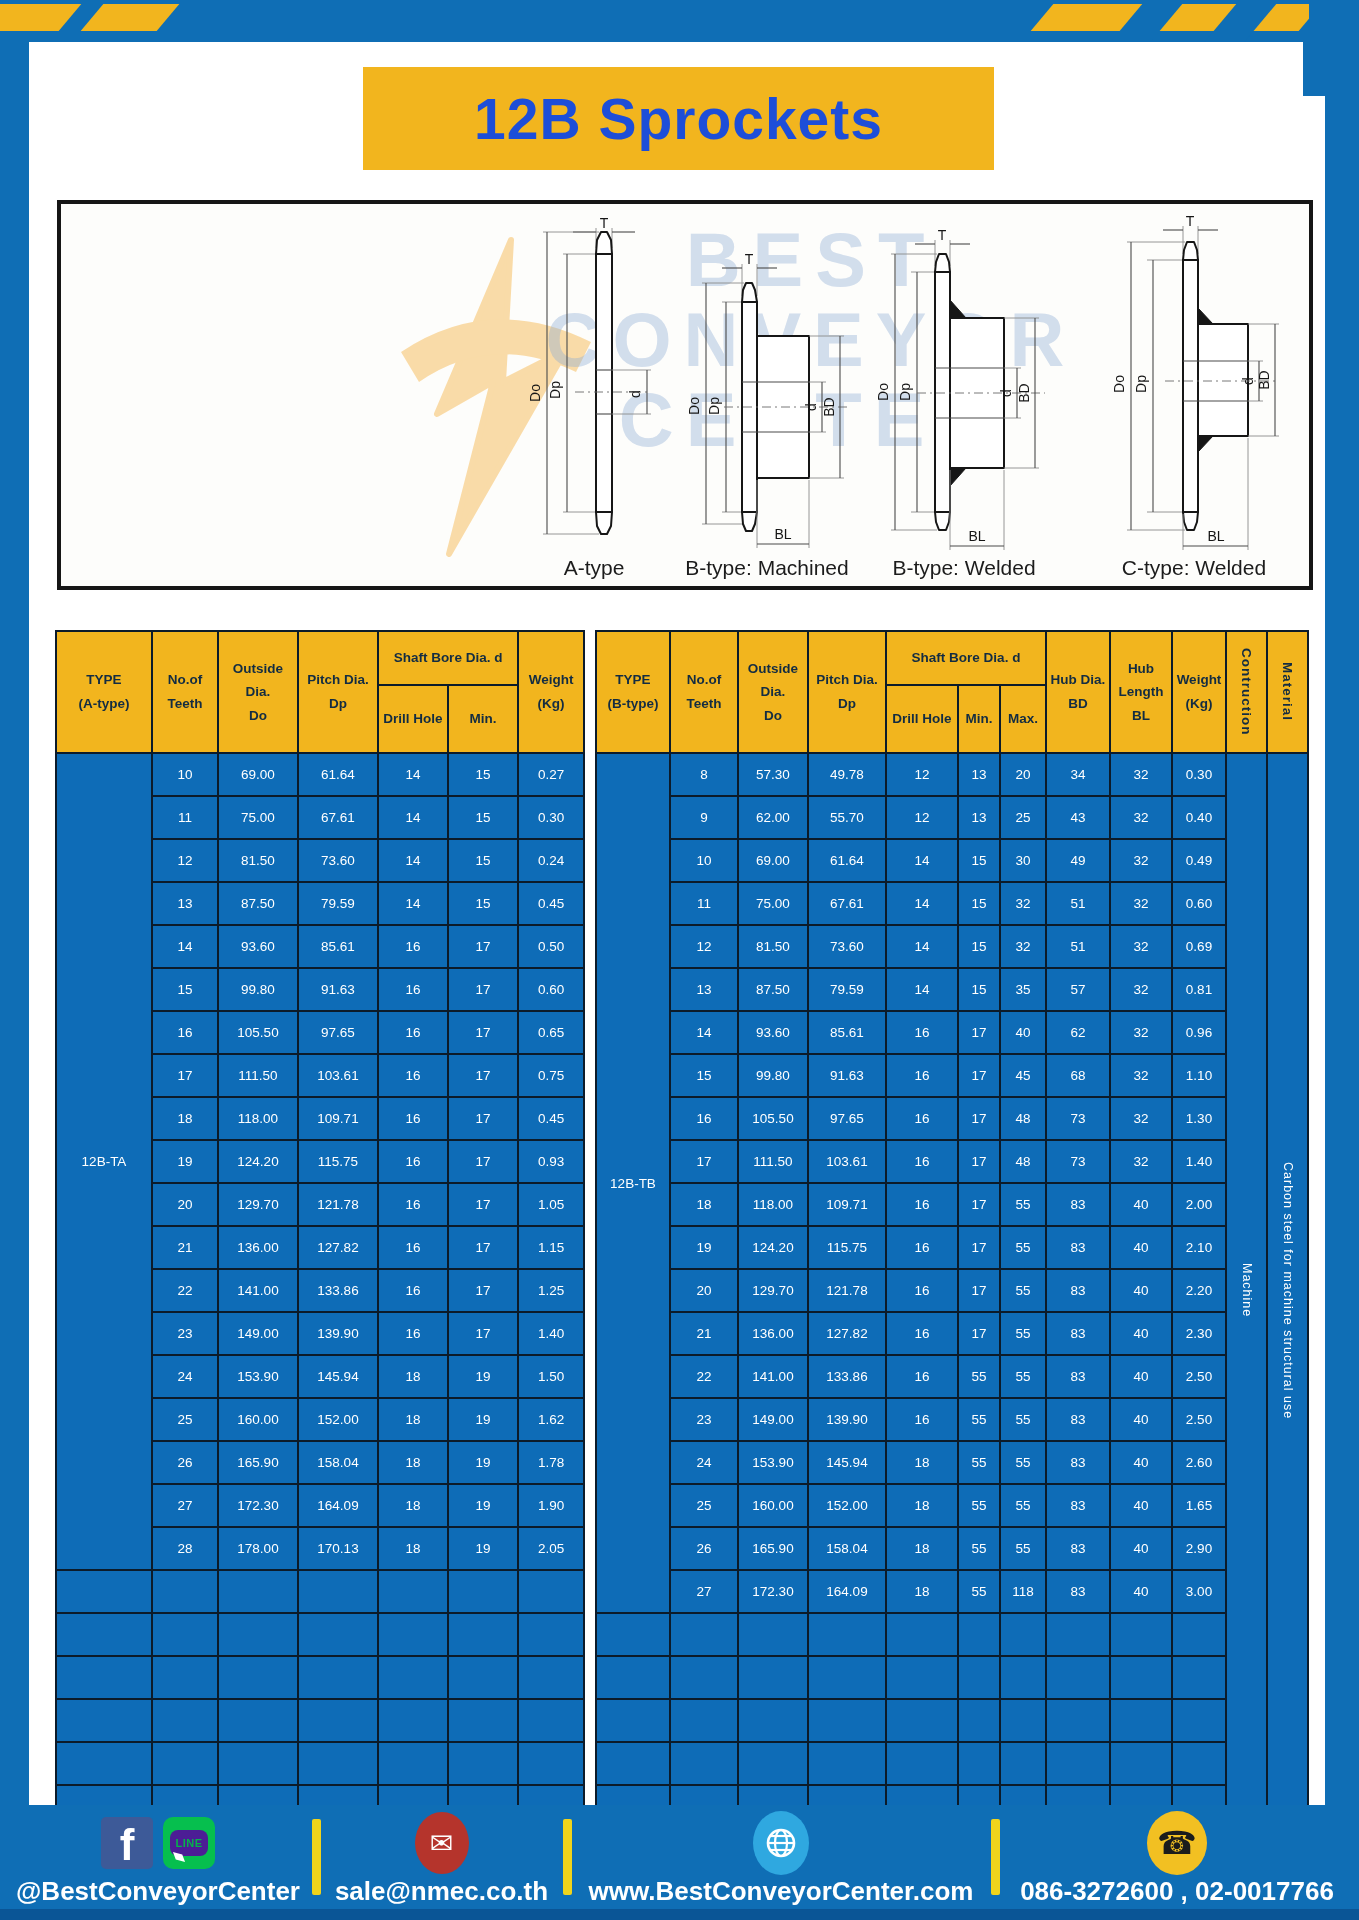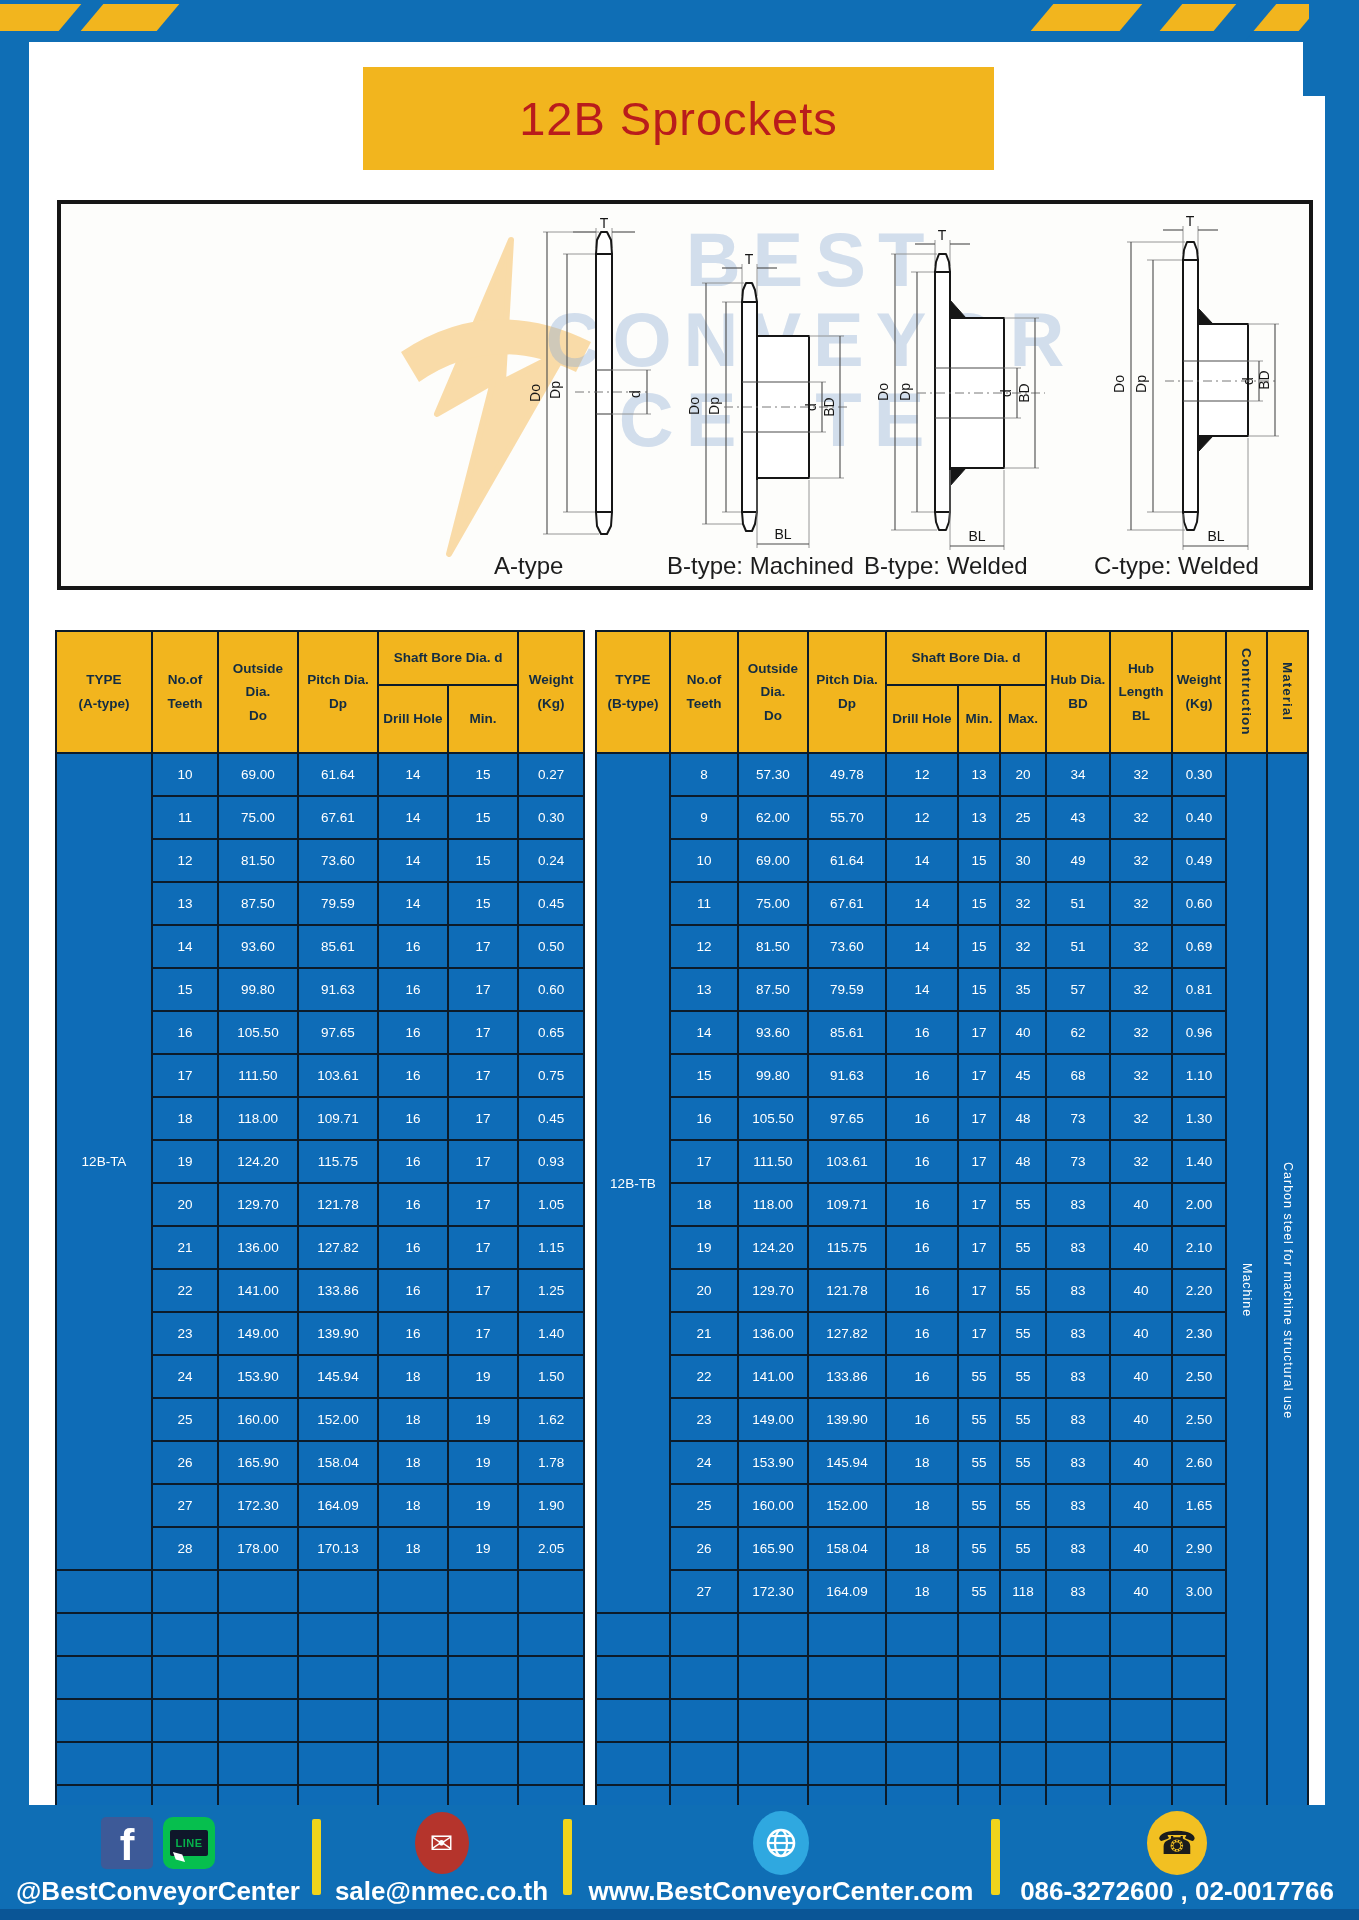--- a/index.html
+++ b/index.html
@@ -15,30 +15,30 @@
   .s3{left:1042px;width:268px;}
   .slash{position:absolute;top:0;height:42px;width:40px;background:#0f6eb5;transform:skewX(-40deg);}
   .sl1{left:1128px;} .sl2{left:1222px;}
   .corner{position:absolute;right:0;top:0;width:50px;height:42px;background:#0f6eb5;}
   .border-left{position:absolute;left:0;top:42px;width:29px;height:1763px;background:#0f6eb5;}
   .border-right{position:absolute;right:0;top:42px;width:34px;height:1763px;background:#0f6eb5;}
   .border-right-notch{position:absolute;right:0;top:42px;width:56px;height:54px;background:#0f6eb5;}
   
   .title-box{position:absolute;left:363px;top:67px;width:631px;height:103px;background:#f2b51e;
     display:flex;align-items:center;justify-content:center;}
-  .title-box h1{margin:0;font-size:47px;font-weight:normal;color:#b91c1c;letter-spacing:1px;}
+  .title-box h1{margin:0;font-size:57px;font-weight:bold;color:#1d4ed8;letter-spacing:1px;}
   
   .draw-box{position:absolute;left:57px;top:200px;width:1248px;height:382px;border:4px solid #161616;
     background:#fdfdfb;overflow:hidden;}
   .specs{position:absolute;left:22px;top:92px;color:#16465f;font-size:23px;font-weight:bold;line-height:37px;white-space:nowrap;}
   .watermark{position:absolute;left:430px;top:16px;width:640px;text-align:center;
     font-weight:bold;font-size:76px;line-height:80px;letter-spacing:12px;color:rgba(140,172,212,0.38);pointer-events:none;}
   .wm-logo{position:absolute;left:280px;top:28px;opacity:.38;pointer-events:none;}
   .drawing{position:absolute;}
-  .cap{position:absolute;bottom:6px;width:200px;text-align:left;font-size:24px;color:#1c1c1c;}
+  .cap{position:absolute;bottom:6px;width:200px;text-align:center;font-size:21px;color:#1c1c1c;}
   .cap-a{left:433px;} .cap-b1{left:606px;} .cap-b2{left:803px;} .cap-c{left:1033px;}
   .shape{fill:#ffffff;stroke:#161616;stroke-width:2;stroke-linejoin:round;}
   .weld{fill:#161616;stroke:#161616;stroke-width:1;}
   .dim{stroke:#4a4a4a;stroke-width:1.1;fill:none;}
   .ext{stroke:#8a8a8a;stroke-width:0.9;fill:none;}
   .center{stroke:#6a6a6a;stroke-width:0.9;stroke-dasharray:9 4 2 4;}
   .dimtxt{font-size:14px;fill:#161616;font-family:"Liberation Sans",sans-serif;}
   
   .tables{position:absolute;left:55px;top:630px;}
   table{border-collapse:collapse;table-layout:fixed;position:absolute;top:0;}
@@ -55,21 +55,21 @@
   .footer{position:absolute;left:0;top:1805px;width:1359px;height:115px;background:#0f6eb5;display:flex;}
   .footer::after{content:"";position:absolute;left:0;bottom:0;width:100%;height:11px;background:#0a5596;}
   .f-cell{display:flex;flex-direction:column;align-items:center;justify-content:flex-start;padding-top:7px;}
   .fc1{width:316px;} .fc2{width:251px;} .fc3{width:428px;} .fc4{width:364px;}
   .f-text{color:#ffffff;font-size:26px;font-weight:bold;margin-top:2px;white-space:nowrap;}
   .f-icons{display:flex;align-items:center;gap:10px;height:62px;}
   .divider{position:absolute;top:14px;width:9px;height:76px;background:#f0d41c;border-radius:2px;}
   .d1{left:312px;} .d2{left:563px;} .d3{left:991px;}
   .icon-fb{width:52px;height:52px;background:#3d5a98;border-radius:5px;display:flex;align-items:flex-end;justify-content:center;color:#fff;font-size:44px;font-weight:bold;line-height:48px;overflow:hidden;}
   .icon-line{width:52px;height:52px;background:#06bf4e;border-radius:10px;display:flex;align-items:center;justify-content:center;position:relative;}
-  .line-bubble{width:38px;height:26px;background:#0f172a;border-radius:2px;display:flex;align-items:center;justify-content:center;
+  .line-bubble{width:38px;height:26px;background:#4c1d95;border-radius:8px;display:flex;align-items:center;justify-content:center;
     color:#06b14c;font-size:11px;font-weight:bold;letter-spacing:.5px;}
   .line-tail{position:absolute;left:12px;bottom:8px;width:8px;height:8px;background:#fff;transform:skewX(35deg) rotate(18deg);}
   .icon-mail{width:54px;height:62px;background:#b5342c;border-radius:50%;display:flex;align-items:center;justify-content:center;
     color:#fff;font-size:28px;}
   .icon-globe{width:56px;height:64px;background:#2fa8e0;border-radius:50%;display:flex;align-items:center;justify-content:center;}
   .icon-phone{width:60px;height:64px;background:#f2c022;border-radius:50%;display:flex;align-items:center;justify-content:center;
     color:#1c1c1c;font-size:32px;}
 </style>
 </head>
 <body>

